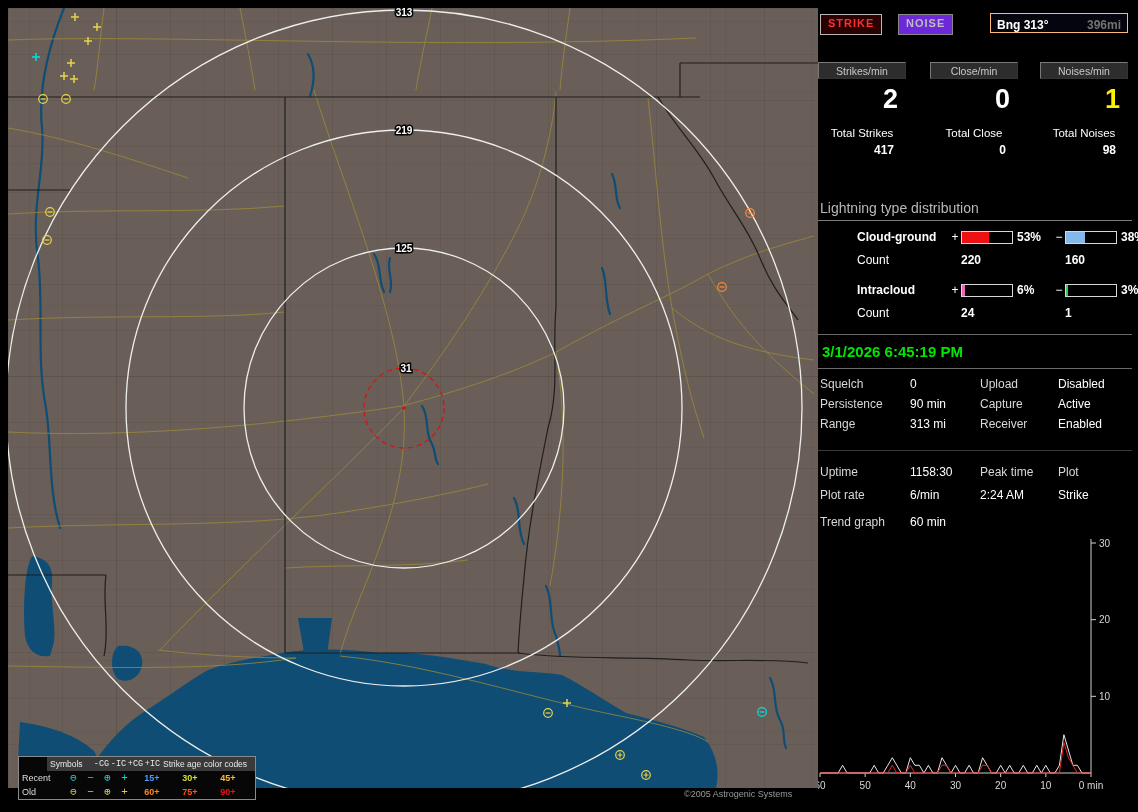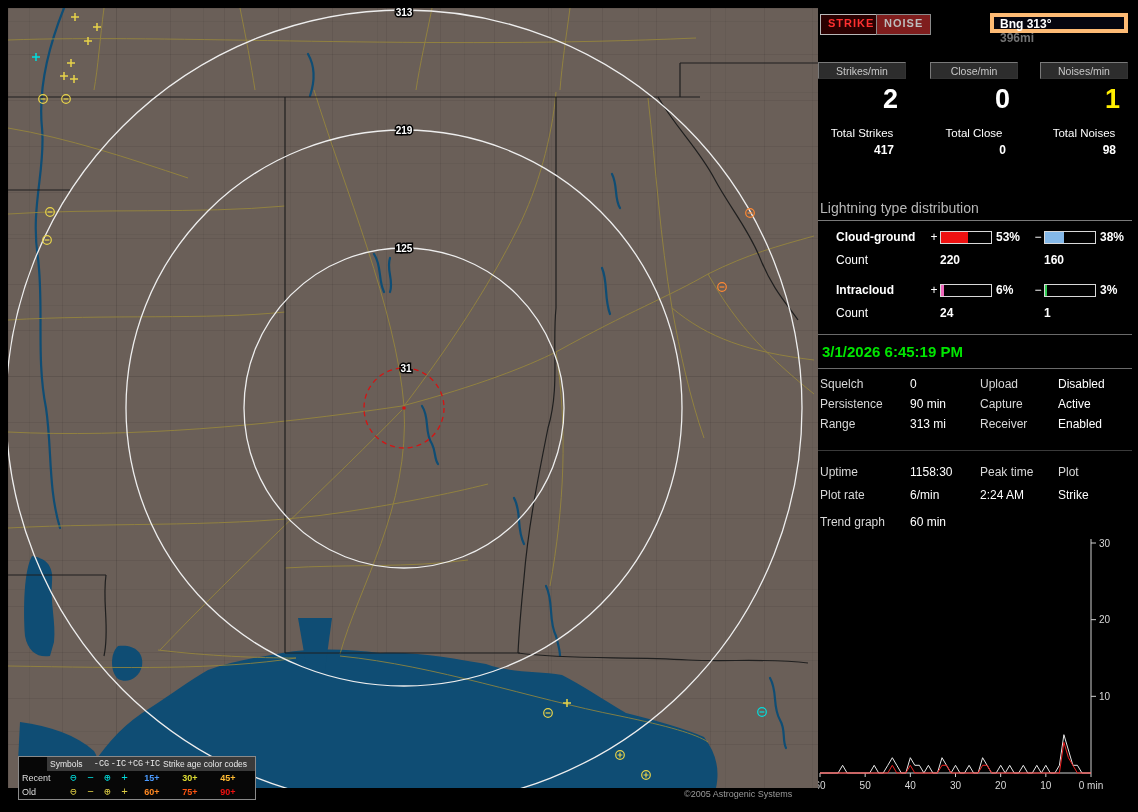--- a/index.html
+++ b/index.html
@@ -23,40 +23,40 @@
   .lg-a{text-align:center;font-weight:bold;}
 
   .copyright{position:absolute;left:684px;top:789px;font-size:9px;color:#9a9a9a;z-index:4;}
 
   
   .panel{position:absolute;left:818px;top:0;width:320px;height:812px;background:#000;
          color:#fff;font-size:12px;}
   .btn{position:absolute;top:14px;height:19px;font-size:11px;font-weight:bold;
        letter-spacing:1px;padding:0 7px;cursor:pointer;line-height:17px;text-align:center;}
   .btn-strike{left:2px;background:#2a0000;color:#ff3030;border:1px solid #b8b8b8;}
-  .btn-noise{left:58px;background:#7f1d1d;color:#bdbdbd;border:1px solid #8a8a8a;}
+  .btn-noise{left:80px;background:#6d28d9;color:#bdbdbd;border:1px solid #8a8a8a;}
   .bng-box{position:absolute;left:172px;top:13px;width:138px;height:20px;background:#05050f;
-           border:4px solid #fdba74;display:flex;justify-content:space-between;
-           align-items:flex-start;padding:0 6px;font-weight:bold;box-sizing:border-box;flex-direction:column;}
+           border:1px solid #fdba74;display:flex;justify-content:space-between;
+           align-items:flex-end;padding:0 6px;font-weight:bold;box-sizing:border-box;}
   .green{color:#737373;}
   .dim{color:#8c8c8c;}
 
   .rate-col{position:absolute;top:62px;width:88px;}
   .rc1{left:0;} .rc2{left:112px;} .rc3{left:222px;}
   .rate-label{height:15px;background:#2d2d2d;border:1px solid;border-color:#7a7a7a #333 #333 #7a7a7a;
               color:#c8c8c8;font-size:10.5px;display:flex;align-items:center;justify-content:center;}
   .rate-value{margin-top:6px;font-size:27px;font-weight:bold;text-align:right;padding-right:8px;line-height:28px;}
   .yellow{color:#ffee00;}
   .total-label{margin-top:14px;font-size:11.5px;text-align:center;color:#fff;}
   .total-value{margin-top:4px;font-size:12px;font-weight:bold;text-align:right;padding-right:12px;}
 
   .dist{position:absolute;left:0;top:198px;width:314px;}
   .dist-title{color:#b8b8b8;font-size:14px;padding:2px 2px 4px 2px;border-bottom:1px solid #7a7a7a;}
   .dist-row,.count-row{display:grid;grid-template-columns:92px 12px 52px 40px 12px 52px 34px;
-            align-items:center;margin-top:9px;padding-left:18px;}
+            align-items:center;margin-top:9px;padding-left:18px;margin-left:21px;}
   .dist-label{font-weight:bold;}
   .sign{text-align:center;}
   .bar{height:11px;border:1px solid #d8d8d8;background:#000;}
   .bar-fill{height:100%;width:0;}
   .pct{font-weight:bold;padding-left:4px;}
   .count-val{font-weight:bold;}
 
   .dt-box{position:absolute;left:0;top:334px;width:314px;border-top:1px solid #6a6a6a;
           border-bottom:1px solid #6a6a6a;padding:8px 0 8px 4px;color:#00e600;
           font-weight:bold;font-size:15px;box-sizing:border-box;}

